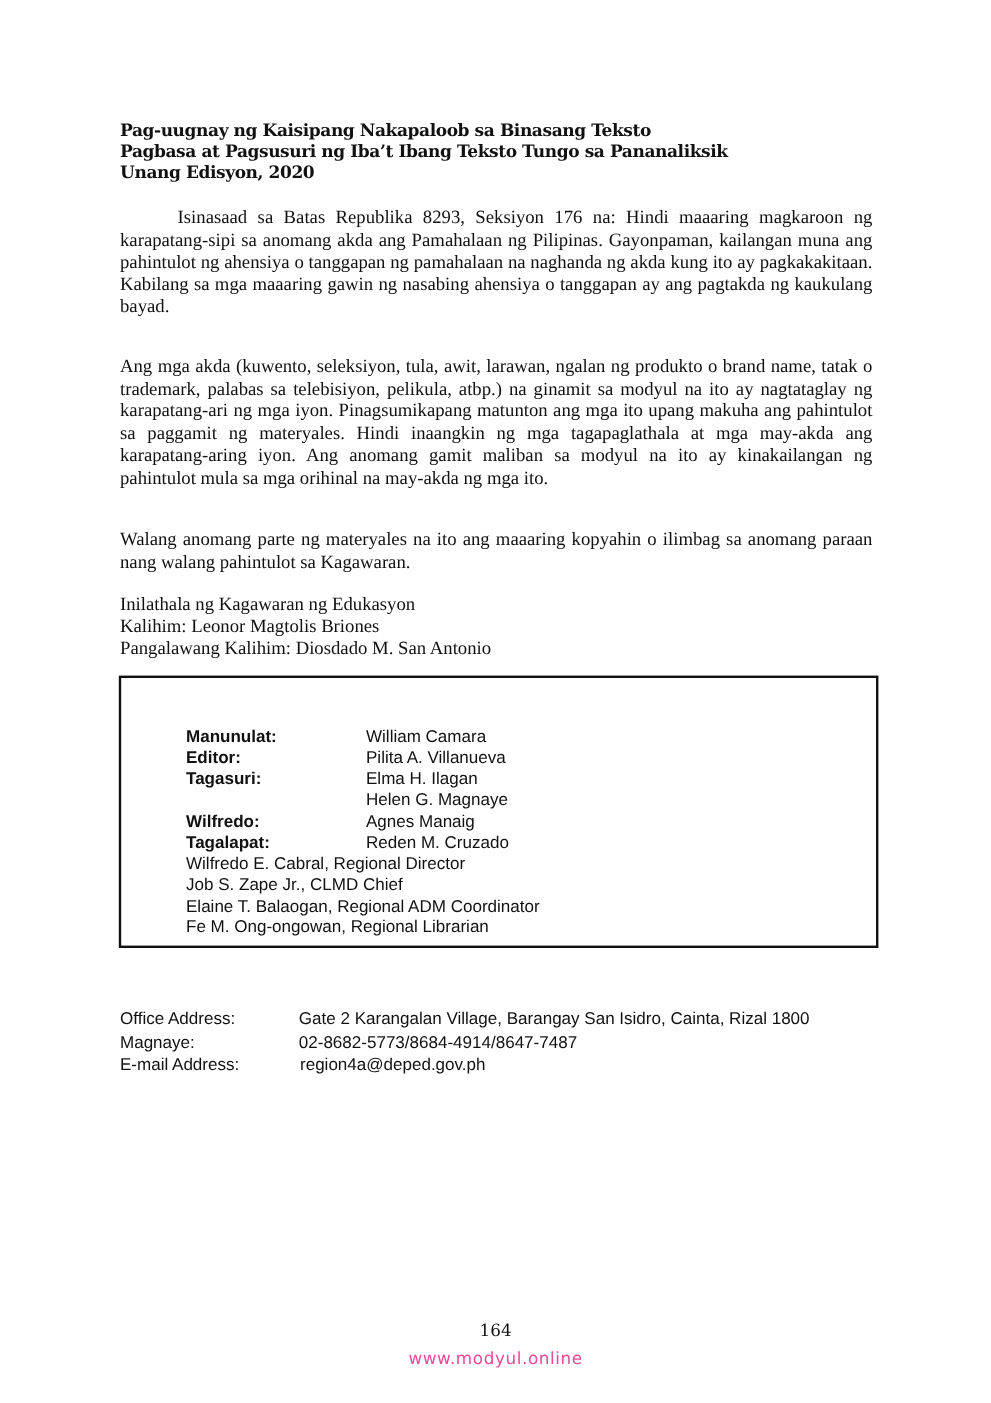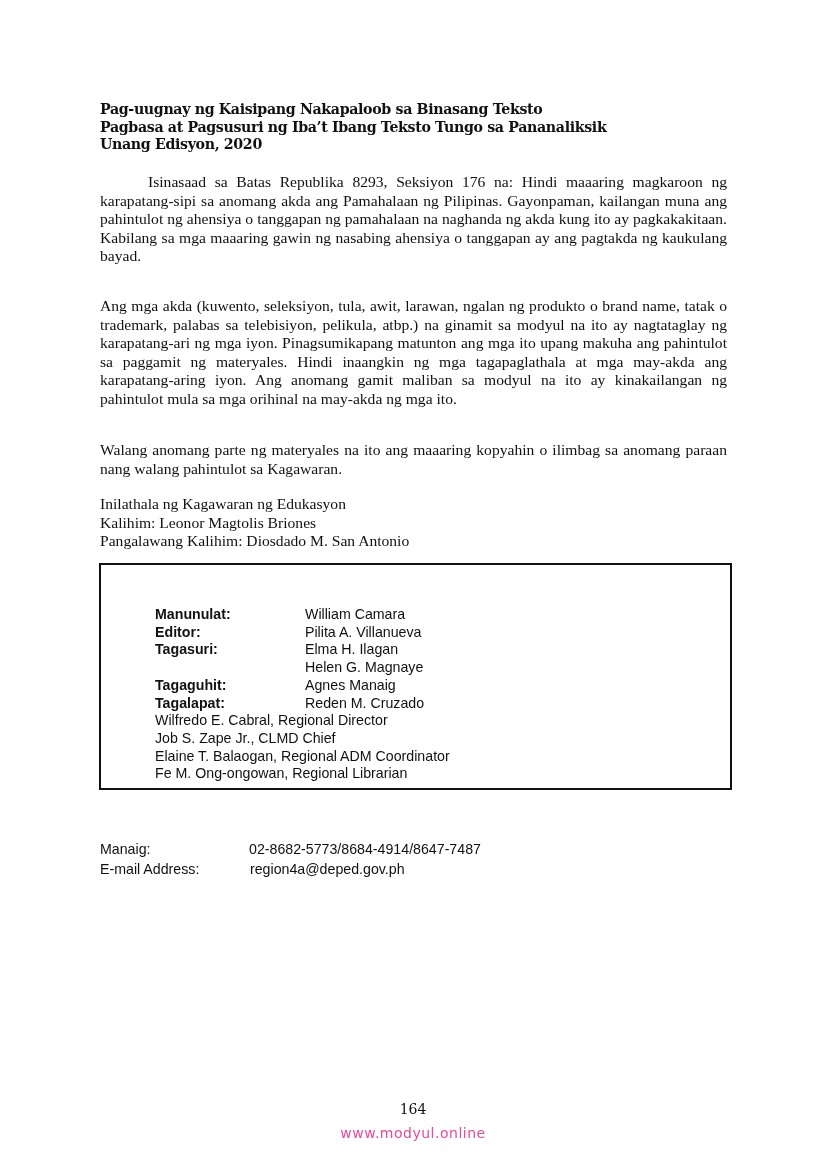--- a/index.html
+++ b/index.html
@@ -69,21 +69,21 @@
         </div>
       </div>
       <div class="credit-row">
         <div class="credit-role">Tagasuri:</div>
         <div class="credit-names">
           <div>Elma H. Ilagan</div>
           <div>Helen G. Magnaye</div>
         </div>
       </div>
       <div class="credit-row">
-        <div class="credit-role">Tagaguhit:</div>
+        <div class="credit-role">Wilfredo:</div>
         <div class="credit-names">
           <div>Agnes Manaig</div>
         </div>
       </div>
       <div class="credit-row">
         <div class="credit-role">Tagalapat:</div>
         <div class="credit-names">
           <div>Reden M. Cruzado</div>
         </div>
       </div>
@@ -94,21 +94,25 @@
           <div>Elaine T. Balaogan, Regional ADM Coordinator</div>
           <div>Fe M. Ong-ongowan, Regional Librarian</div>
         </div>
       </div>
     </div>
   </div>
 
 
   <div class="contact">
     <div class="contact-row">
-      <div class="contact-label">Manaig:</div>
+      <div class="contact-label">Office Address:</div>
+      <div>Gate 2 Karangalan Village, Barangay San Isidro, Cainta, Rizal 1800</div>
+    </div>
+    <div class="contact-row">
+      <div class="contact-label">Magnaye:</div>
       <div>02-8682-5773/8684-4914/8647-7487</div>
     </div>
     <div class="contact-row email">
       <div class="contact-label">E-mail Address:</div>
       <div>region4a@deped.gov.ph</div>
     </div>
   </div>
 
   <div class="page-num">164</div>
   <div class="watermark">www.modyul.online</div>

